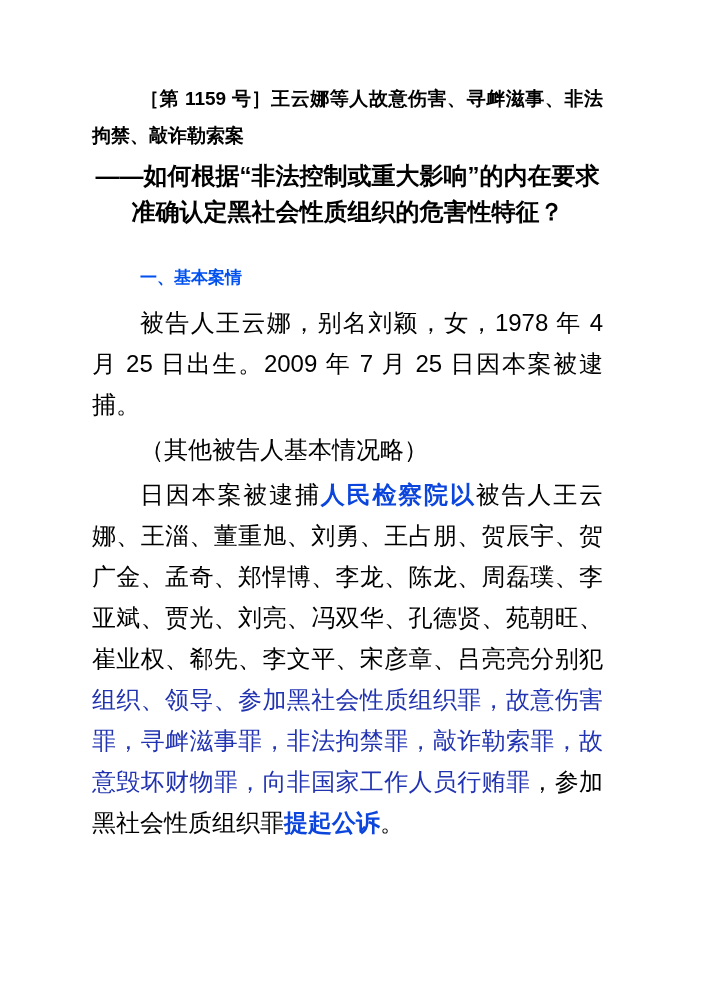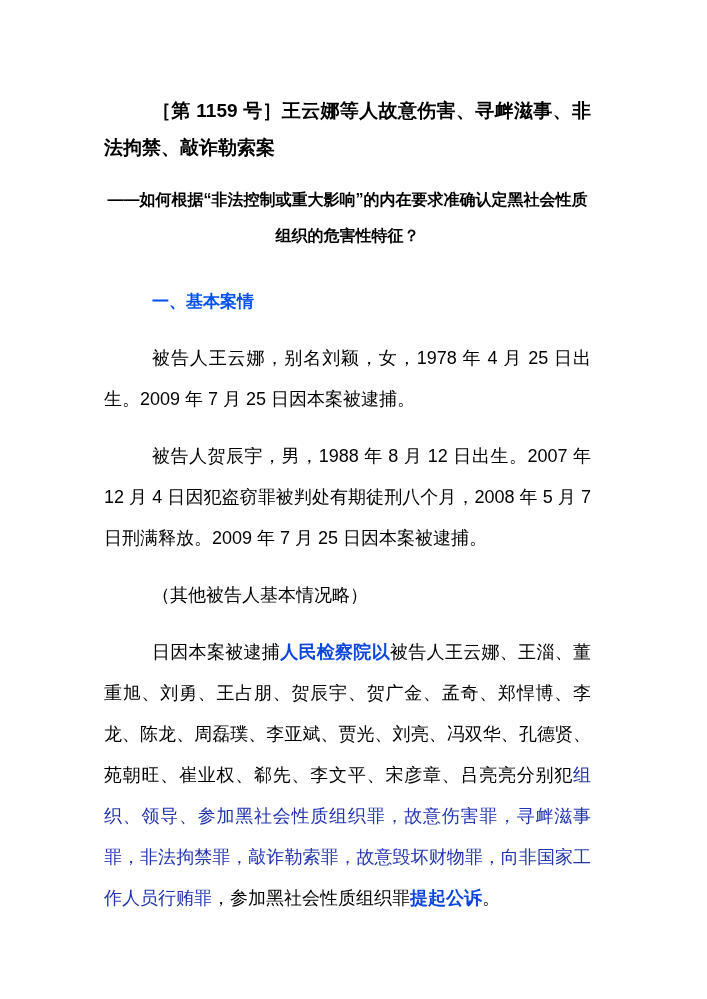--- a/index.html
+++ b/index.html
@@ -12,44 +12,44 @@
     width: 707px;
     height: 999px;
     margin: 0 auto;
     background: var(--page-bg, #ffffff);
     box-sizing: border-box;
     padding: 76px 100px 0 88px;
     overflow: hidden;
     font-family: "Liberation Sans", "DejaVu Sans", sans-serif;
     color: var(--text, #000000);
   }
-  p { margin: 16px; }
+  p { margin: 4px; }
   .title {
     font-size: 19px;
     font-weight: 700;
     line-height: 37px;
     text-indent: 48px;
     text-align: justify;
   }
   .subtitle {
-    font-size: 16px;
+    font-size: 24px;
     font-weight: 700;
     line-height: 36px;
     text-align: center;
   }
   .heading {
     margin-top: 28px;
     font-size: 17px;
     font-weight: 700;
     line-height: 40px;
     text-indent: 48px;
     color: var(--heading-blue, #0050f0);
   }
   .para {
-    font-size: 18px;
+    font-size: 24px;
     line-height: 41px;
     text-indent: 48px;
     text-align: justify;
   }
   .em-blue {
     color: var(--emphasis-blue, #0b45dc);
     font-weight: 700;
   }
   .em-crime {
     color: var(--crime-blue, #2133b0);
@@ -63,21 +63,20 @@
 
   <p class="title">［第 1159 号］王云娜等人故意伤害、寻衅滋事、非法拘禁、敲诈勒索案</p>
 
   <p class="subtitle">——如何根据“非法控制或重大影响”的内在要求准确认定黑社会性质组织的危害性特征？</p>
 
   <p class="heading">一、基本案情</p>
 
   <p class="para">被告人王云娜，别名刘颖，女，1978 年 4 月 25 日出生。2009 年 7 月 25 日因本案被逮捕。</p>
 
 
-  <p class="para">被告人贺辰宇，男，1988 年 8 月 12 日出生。2007 年 12 月 4 日因犯盗窃罪被判处有期徒刑八个月，2008 年 5 月 7 日刑满释放。2009 年 7 月 25 日因本案被逮捕。</p>
 
   <p class="para">（其他被告人基本情况略）</p>
 
   <p class="para">
     <span>日因本案被逮捕</span><span class="em-blue">人民检察院以</span><span>被告人王云娜、王淄、董重旭、刘勇、王占朋、贺辰宇、贺广金、孟奇、郑悍博、李龙、陈龙、周磊璞、李亚斌、贾光、刘亮、冯双华、孔德贤、苑朝旺、崔业权、郗先、李文平、宋彦章、吕亮亮分别犯</span><span class="em-crime">组织、领导、参加黑社会性质组织罪，故意伤害罪，寻衅滋事罪，非法拘禁罪，敲诈勒索罪，故意毁坏财物罪，向非国家工作人员行贿罪</span><span>，参加黑社会性质组织罪</span><span class="em-blue">提起公诉</span><span>。</span>
   </p>
 
 </div>
 
 </body></html>

